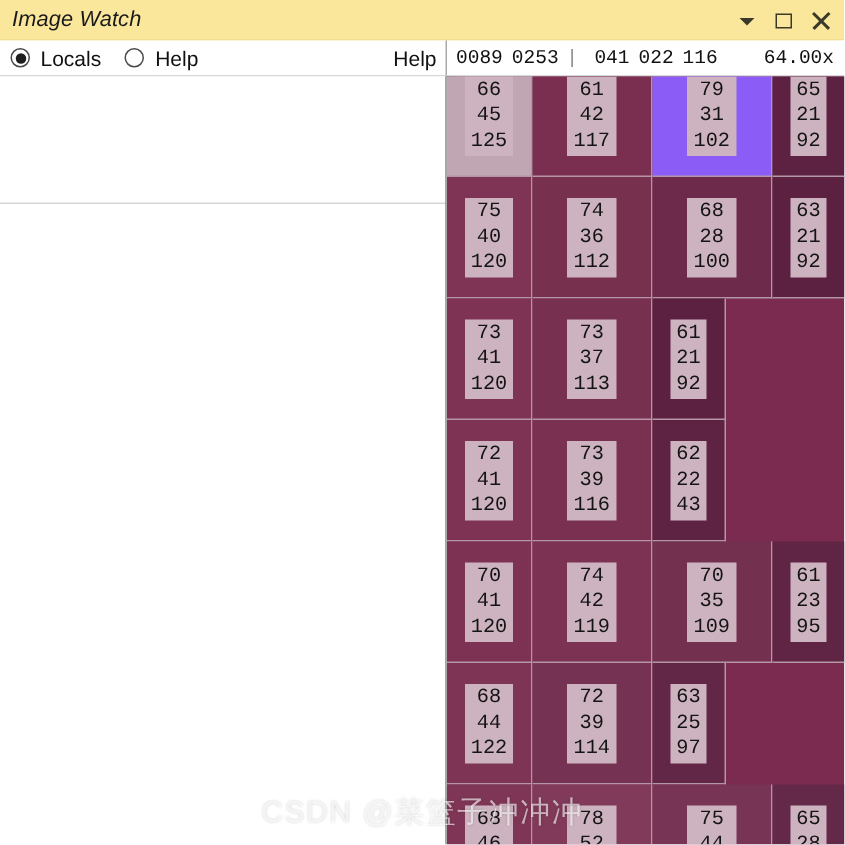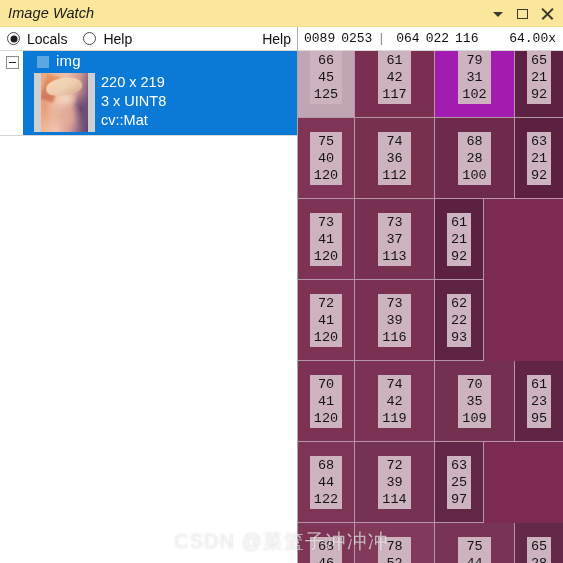--- a/index.html
+++ b/index.html
@@ -204,63 +204,45 @@
       <span class="radio-label">Help</span>
     </div>
     <div class="tspacer"></div>
     <div class="helplink">Help</div>
   </div>
 
   <div class="statusbar">
     <span class="seg">0089</span>
     <span class="seg">0253</span>
     <span class="sep">|</span>
-    <span class="seg">064</span>
+    <span class="seg">041</span>
     <span class="seg">022</span>
     <span class="seg">116</span>
     <span class="zoom">64.00x</span>
   </div>
 
   <div class="treepanel">
-    <div class="tree-row">
-      <div class="expander"></div>
-      <div class="tree-sel">
-        <div class="mat-swatch"></div>
-        <div class="tree-name">img</div>
-        <div class="thumb">
-          <div class="inner">
-            <div class="band"></div>
-            <div class="hat"></div>
-          </div>
-        </div>
-        <div class="tree-meta">
-          <div>220 x 219</div>
-          <div>3 x UINT8</div>
-          <div>cv::Mat</div>
-        </div>
-      </div>
-    </div>
     <div class="tree-panel-edge"></div>
   </div>
 
   <div class="gridpanel">
     <div class="leftsel"></div>
     <div class="gridscroll" id="grid-root">
         <div class="prow" style="top: -14px;">
           <div class="pcell" style="width: 57px; background: rgb(192, 165, 178); border-right-color: rgb(180, 150, 166); border-bottom-color: rgb(180, 150, 166);">
             <div class="vals" style="background: rgb(205, 179, 191);">66
 45
 125</div>
           </div>
           <div class="pcell" style="width: 80px; background: rgb(122, 47, 81); border-right-color: rgb(180, 150, 166); border-bottom-color: rgb(180, 150, 166);">
             <div class="vals" style="background: rgb(205, 179, 191);">61
 42
 117</div>
           </div>
-          <div class="pcell" style="width: 80px; background: #a21caf; border-right-color: rgb(180, 150, 166); border-bottom-color: rgb(180, 150, 166);">
+          <div class="pcell" style="width: 80px; background: #8b5cf6; border-right-color: rgb(180, 150, 166); border-bottom-color: rgb(180, 150, 166);">
             <div class="vals" style="background: rgb(205, 179, 191);">79
 31
 102</div>
           </div>
           <div class="pcell" style="width: 49px; background: rgb(93, 34, 65); border-right-color: rgb(180, 150, 166); border-bottom-color: rgb(180, 150, 166);">
             <div class="vals" style="background: rgb(205, 179, 191);">65
 21
 92</div>
           </div>
         </div>
@@ -310,21 +292,21 @@
 120</div>
           </div>
           <div class="pcell" style="width: 80px; background: rgb(122, 49, 81); border-right-color: rgb(180, 150, 166); border-bottom-color: rgb(180, 150, 166);">
             <div class="vals" style="background: rgb(205, 179, 191);">73
 39
 116</div>
           </div>
           <div class="pcell" style="width: 49px; background: rgb(94, 34, 66); border-right-color: rgb(180, 150, 166); border-bottom-color: rgb(180, 150, 166);">
             <div class="vals" style="background: rgb(205, 179, 191);">62
 22
-93</div>
+43</div>
           </div>
         </div>
         <div class="prow" style="top: 310px;">
           <div class="pcell" style="width: 57px; background: rgb(125, 50, 83); border-right-color: rgb(180, 150, 166); border-bottom-color: rgb(180, 150, 166);">
             <div class="vals" style="background: rgb(205, 179, 191);">70
 41
 120</div>
           </div>
           <div class="pcell" style="width: 80px; background: rgb(124, 51, 83); border-right-color: rgb(180, 150, 166); border-bottom-color: rgb(180, 150, 166);">
             <div class="vals" style="background: rgb(205, 179, 191);">74

